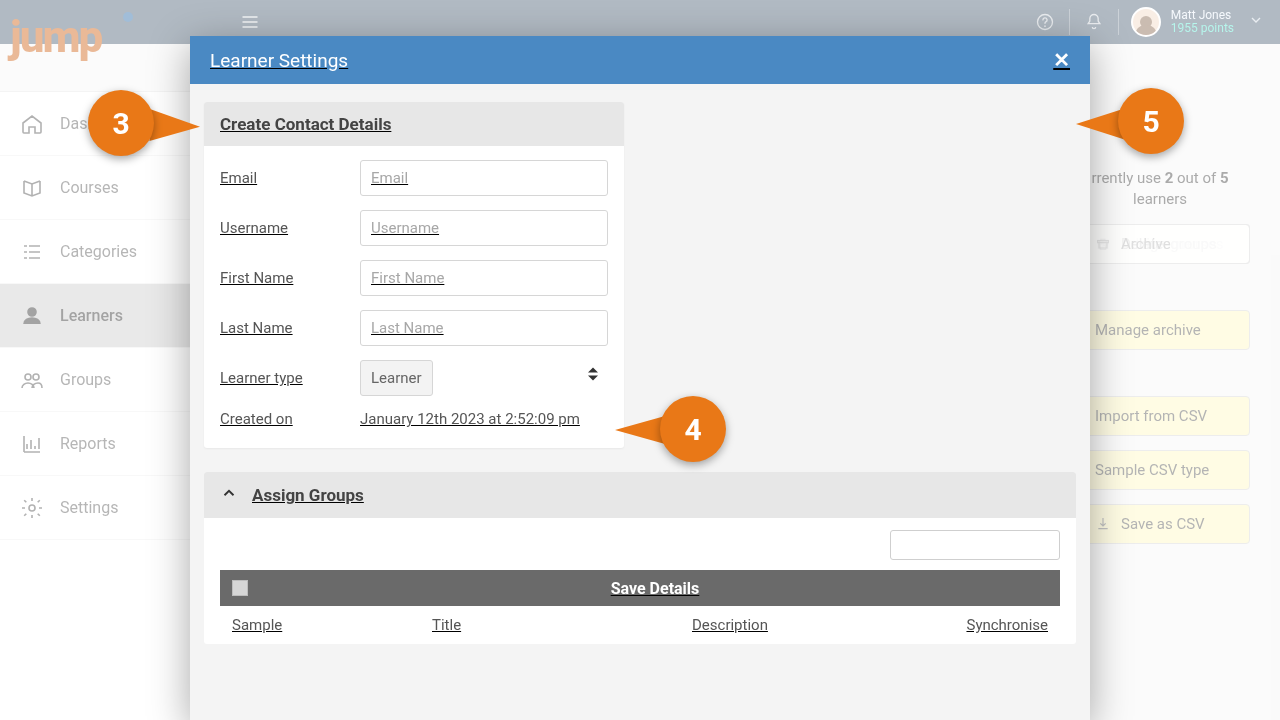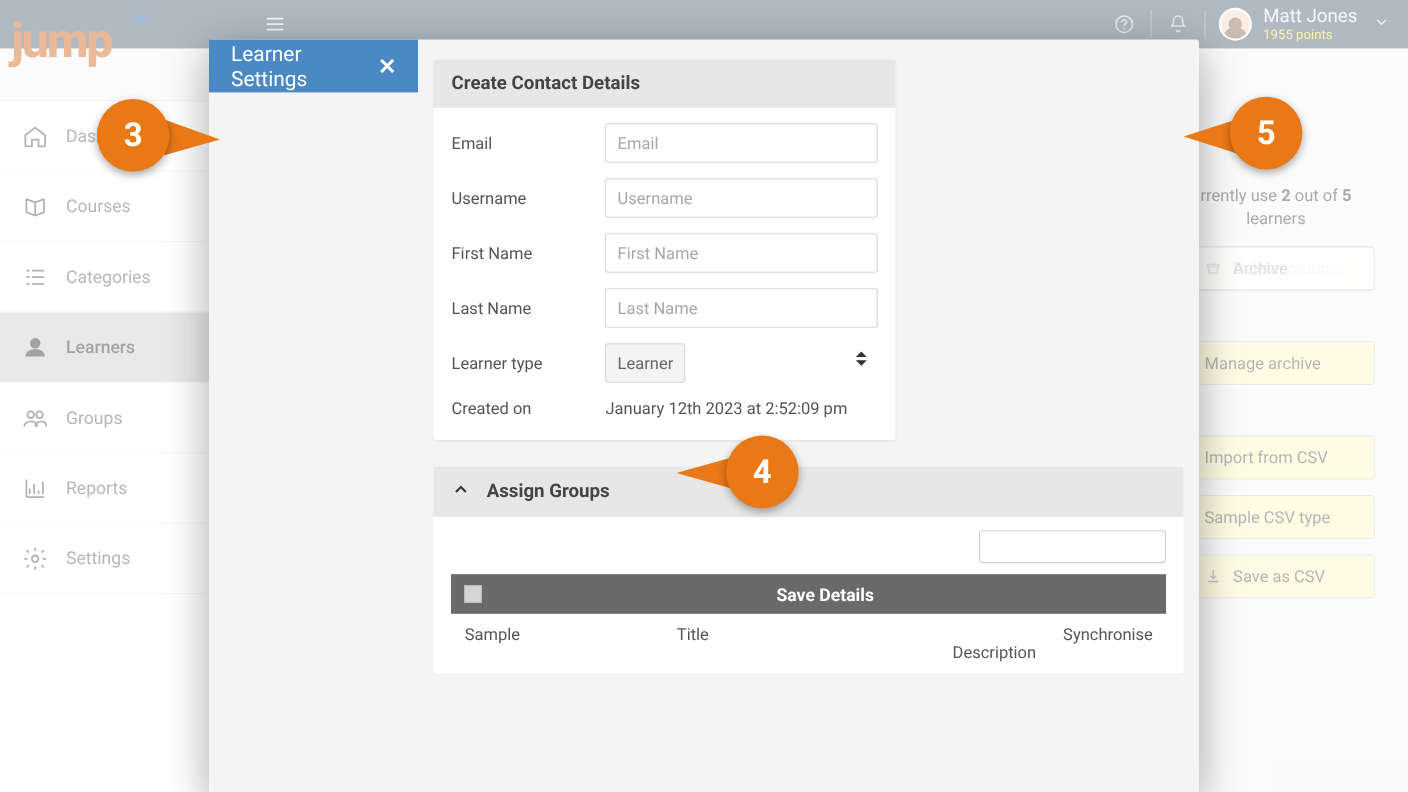--- a/index.html
+++ b/index.html
@@ -10,22 +10,22 @@
   .hamburger { width: 44px; display: flex; align-items: center; justify-content: center; margin-left: 228px; cursor: pointer; }
   .hamburger svg { width: 20px; height: 20px; fill: #e6eaee; }
   .top-spacer { flex: 1; }
   .top-icon { width: 40px; display: flex; align-items: center; justify-content: center; opacity: .85; cursor: pointer; }
   .top-divider { width: 1px; height: 26px; background: rgba(255,255,255,.35); margin: 0 4px; }
   .user-block { display: flex; align-items: center; gap: 10px; padding: 0 16px 0 8px; cursor: pointer; }
   .avatar { width: 30px; height: 30px; border-radius: 50%; background: #f2d9c5; border: 2px solid #fff; position: relative; overflow: hidden; }
   .avatar::before { content: ""; position: absolute; left: 50%; top: 7px; transform: translateX(-50%); width: 12px; height: 12px; background: #8a6a52; border-radius: 50%; }
   .avatar::after { content: ""; position: absolute; left: 50%; bottom: -4px; transform: translateX(-50%); width: 22px; height: 14px; background: #8a6a52; border-radius: 10px 10px 0 0; }
   .user-text { line-height: 1.1; }
-  .user-name { font-size: 17px; color: #eaf2fa; }
-  .user-points { font-size: 12px; color: #fde047; }
+  .user-name { font-size: 12px; color: #eaf2fa; }
+  .user-points { font-size: 12px; color: #5eead4; }
   .chev-down { margin-left: 4px; }
 
   
   .logo { position: absolute; left: 10px; top: 2px; width: 200px; height: 70px; display: flex; align-items: center; gap: 20px; }
   .logo-text { font-size: 44px; font-weight: 800; letter-spacing: -2px; color: #d0651a; }
   .logo-dot { display:inline-block; width:10px; height:10px; border-radius:50%; background:#2f6ea8; position:relative; top:-20px; left:2px; }
 
   .sidebar { position: absolute; left: 0; top: 92px; width: 228px; bottom: 0; background: #fff; border-right: 1px solid #e5e5e5; }
   .side-top-border { position:absolute; top: -1px; left:0; right:0; height:1px; background:#e7e7e7; }
   .nav-item { display: flex; align-items: center; gap: 16px; height: 64px; padding: 0 20px; color: #5d5d5d; font-size: 16px; cursor: pointer; border-bottom: 1px solid #f0f0f0; }
@@ -39,21 +39,21 @@
   .btn.dim { color:#b8b8b8; }
   .btn svg { width:16px; height:16px; stroke:#7a7a7a; fill:none; stroke-width:1.8; }
   .btn.dim svg { stroke:#cacaca; }
   .actions-col { position:absolute; right:30px; top:224px; width:168px; display:flex; flex-direction:column; gap:14px; }
   .gap-lg { height: 18px; }
 
   
   .dim { position:absolute; inset:0; background:rgba(255,255,255,0.55); }
 
   
-  .modal { position:absolute; left:190px; top:36px; width:900px; bottom:0; background:#f4f4f4; box-shadow:0 10px 40px rgba(0,0,0,.35); border-radius:3px 3px 0 0; display:flex; flex-direction:row; }
+  .modal { position:absolute; left:190px; top:36px; width:900px; bottom:0; background:#f4f4f4; box-shadow:0 10px 40px rgba(0,0,0,.35); border-radius:3px 3px 0 0; display:flex; flex-direction:column;text-decoration:underline; }
   .modal-head { height:48px; background:#4a89c3; color:#fff; display:flex; align-items:center; padding:0 20px; font-size:19px; }
   .modal-close { margin-left:auto; font-size:20px; cursor:pointer; font-weight:bold; }
   .modal-body { padding:18px 14px; overflow:auto; }
   .row-panels { display:flex; gap:28px; }
   .panel { background:#fff; border-radius:3px; box-shadow:0 1px 2px rgba(0,0,0,.05); }
   .panel.left { width:420px; }
   .panel.right { width:420px; height: 196px; }
   .panel-head { background:#e7e7e7; padding:12px 16px; font-weight:700; font-size:17px; color:#444; border-radius:3px 3px 0 0; }
   .panel-body { padding:14px 16px 20px; }
   .form-row { display:flex; align-items:center; margin-bottom:14px; }
@@ -79,21 +79,21 @@
   .search { width:170px; height:30px; border:1px solid #cfcfcf; border-radius:3px; padding:0 8px 0 28px; background:#fff; position:relative; }
   .search-ico { position:relative; }
   .search-ico svg { position:absolute; left:6px; top:6px; width:16px; height:16px; stroke:#b7b7b7; fill:none; stroke-width:2; }
   .table-head { background:#6a6a6a; color:#fff; font-weight:700; height:36px; display:flex; align-items:center; padding:0 12px; }
   .table-head .chk { width:30px; }
   .table-head .chk .box { width:16px; height:16px; background:#d6d6d6; border:1px solid #bdbdbd; }
   .table-head .title { flex:1; text-align:center; font-size:16px; }
   .table-cols { display:flex; padding:10px 12px; color:#555; font-size:15px; }
   .table-cols .c1 { width:200px; }
   .table-cols .c2 { width:260px; }
-  .table-cols .c3 { flex:1;margin-top:16px; }
+  .table-cols .c3 { flex:1; }
   .table-cols .c4 { width:110px; text-align:right; }
 
   
   .bubble { position:absolute; width:66px; height:66px; border-radius:50%; background:#e97817; color:#fff; font-size:30px; font-weight:700; display:flex; align-items:center; justify-content:center; box-shadow:0 3px 8px rgba(0,0,0,.35); }
   .bubble.b3 { left:88px; top:90px; }
   .bubble.b4 { left:660px; top:396px; }
   .bubble.b5 { left:1118px; top:88px; }
   .tail { position:absolute; width:0; height:0; }
   .tail.t3 { left:150px; top:110px; border-top:16px solid transparent; border-bottom:16px solid transparent; border-left:50px solid #e97817; transform: rotate(2deg); }
   .tail.t4 { left:615px; top:416px; border-top:14px solid transparent; border-bottom:14px solid transparent; border-right:50px solid #e97817; }

